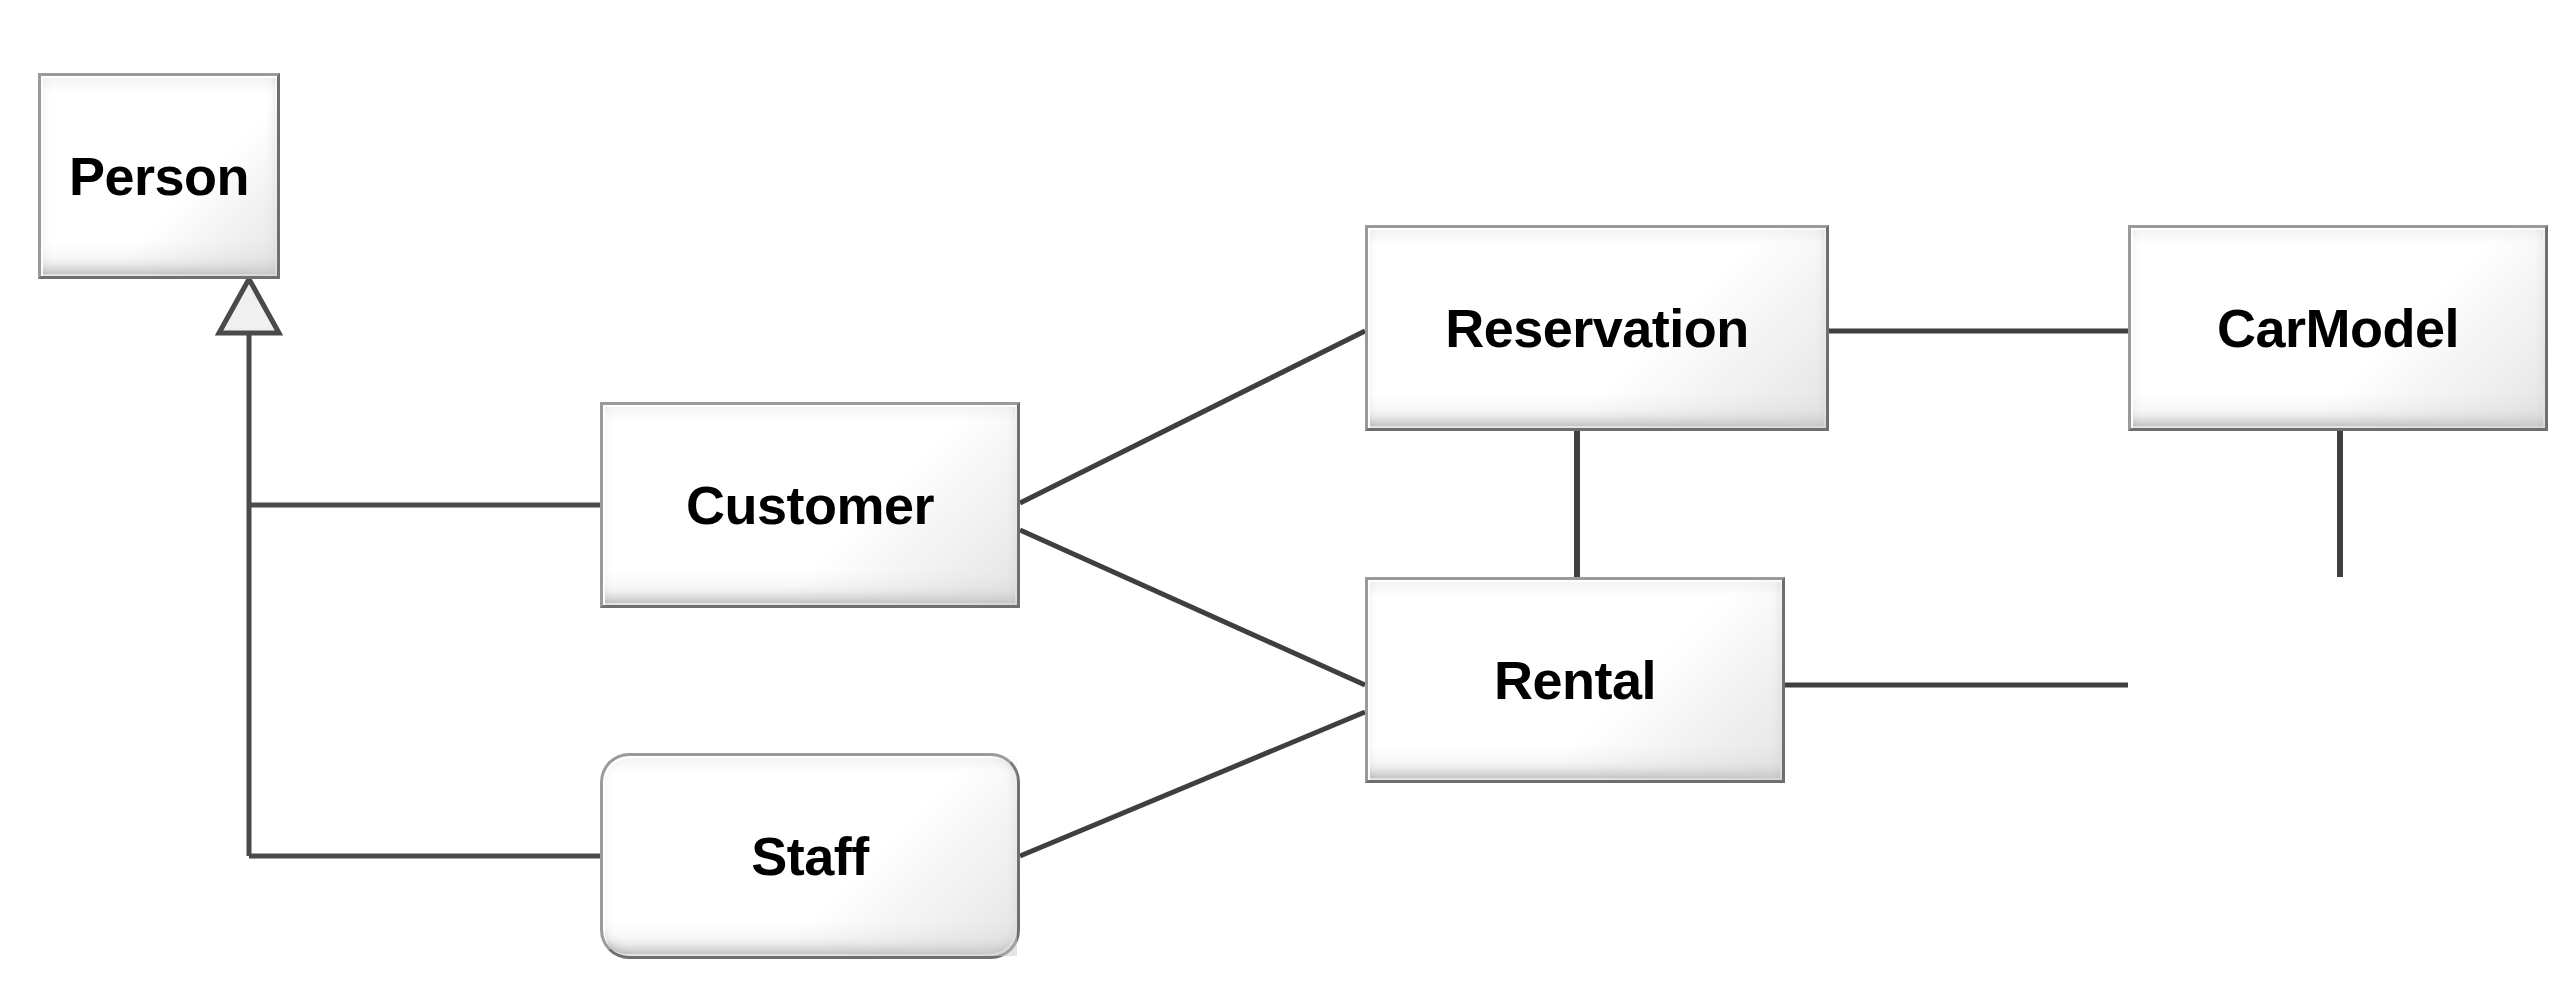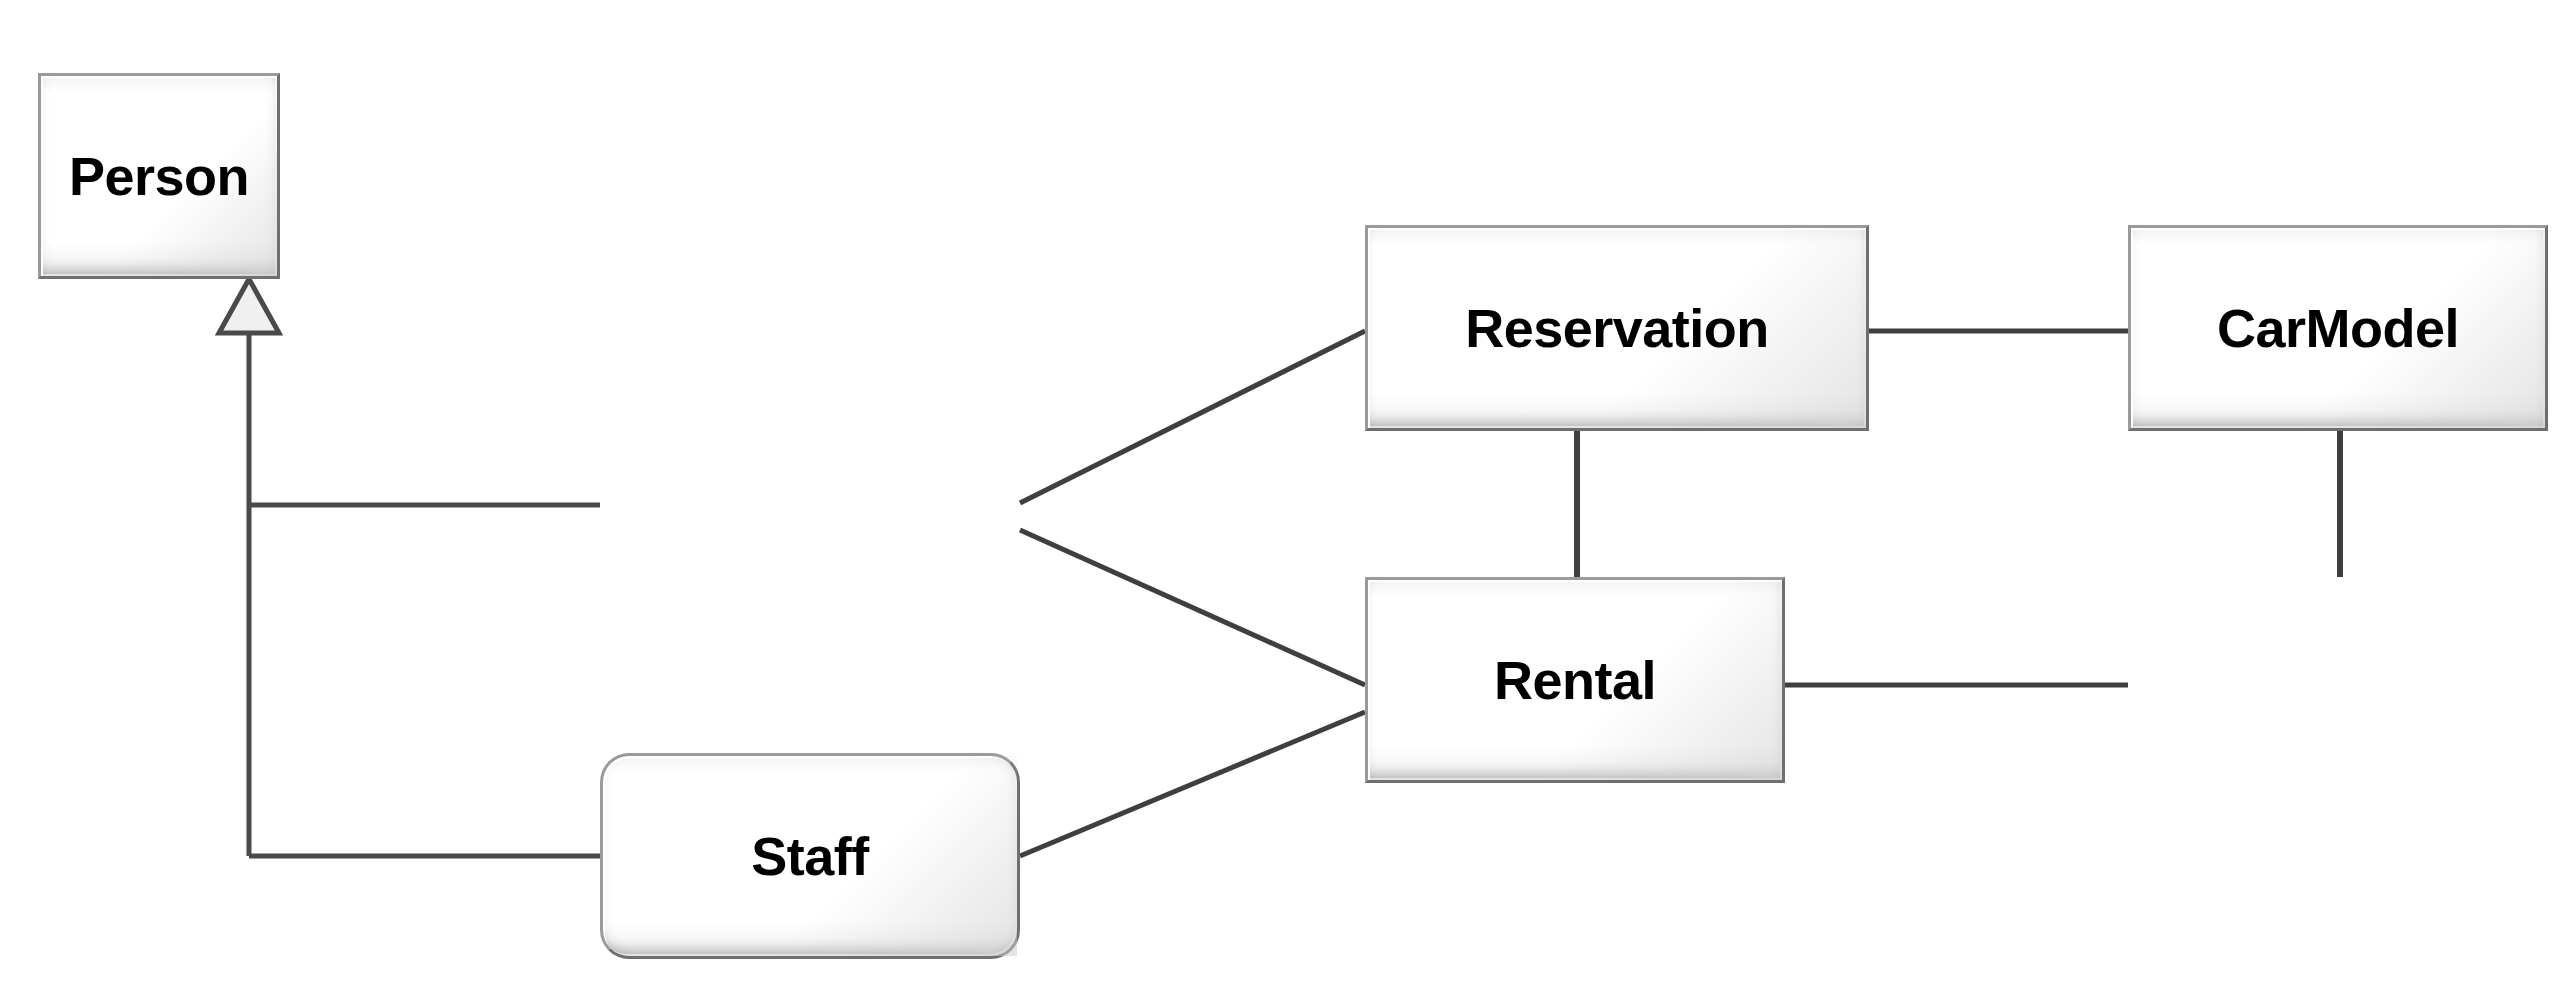--- a/index.html
+++ b/index.html
@@ -97,24 +97,27 @@
         <line x1="1577" y1="431" x2="1577" y2="577" stroke="#3f3f3f" stroke-width="6" stroke-linecap="butt"></line>
         <line x1="1785" y1="685" x2="2128" y2="685" stroke="#3f3f3f" stroke-width="5" stroke-linecap="butt"></line>
         <line x1="2340" y1="431" x2="2340" y2="577" stroke="#3f3f3f" stroke-width="6" stroke-linecap="butt"></line>
       </g>
   </svg>
 
   <div id="node-layer">
       <div class="uml-class" style="left: 38px; top: 73px; width: 242px; height: 206px;">
         <span class="uml-class-name">Person</span>
       </div>
+      <div class="uml-class" style="left: 600px; top: 402px; width: 420px; height: 206px;">
+        <span class="uml-class-name">Customer</span>
+      </div>
       <div class="uml-class" style="left: 600px; top: 753px; width: 420px; height: 206px; border-radius: 29px;">
         <span class="uml-class-name">Staff</span>
       </div>
-      <div class="uml-class" style="left: 1365px; top: 225px; width: 504px; height: 206px;">
+      <div class="uml-class" style="left: 1365px; top: 225px; width: 464px; height: 206px;">
         <span class="uml-class-name">Reservation</span>
       </div>
       <div class="uml-class" style="left: 1365px; top: 577px; width: 420px; height: 206px;">
         <span class="uml-class-name">Rental</span>
       </div>
       <div class="uml-class" style="left: 2128px; top: 225px; width: 420px; height: 206px;">
         <span class="uml-class-name">CarModel</span>
       </div>
     </div>
 

